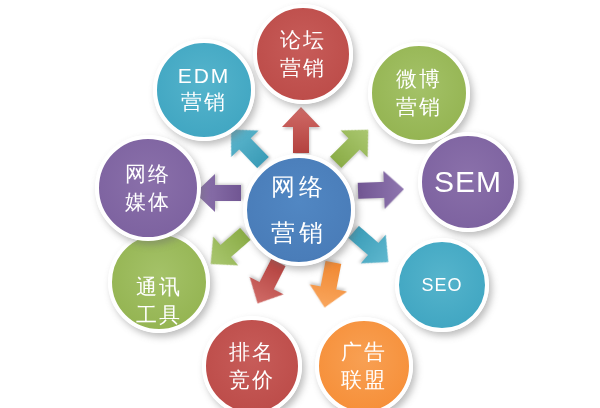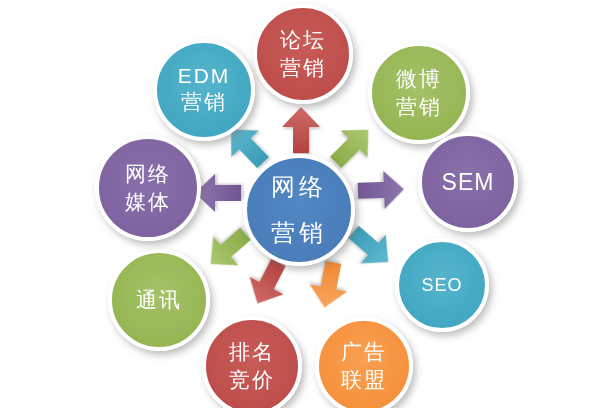--- a/index.html
+++ b/index.html
@@ -24,25 +24,25 @@
   .c-orange{background:radial-gradient(circle at 50% 42%, #f8a053 0%, #f68e37 85%);}
 
   .node-center{
     left:243px;top:154px;width:112px;height:112px;z-index:3;
     background:radial-gradient(circle at 50% 42%, #5187c3 0%, #4a7db9 72%, #3a6ba3 97%);
     font-size:24px;letter-spacing:4px;gap:14px;
   }
   .sat{font-size:21px;letter-spacing:2px;gap:0;}
   .node-forum{left:253px;top:4px;  width:100px;height:100px;}
   .node-weibo{left:368px;top:42px; width:102px;height:102px;align-items:center;}
-  .node-sem  {left:418px;top:132px;width:100px;height:100px;font-size:23px;letter-spacing:1px;}
+  .node-sem  {left:418px;top:132px;width:100px;height:100px;font-size:30px;letter-spacing:1px;}
   .node-seo  {left:395px;top:238px;width:94px; height:94px; font-size:18px;letter-spacing:1px;}
   .node-ad   {left:315px;top:317px;width:98px; height:98px;}
   .node-bid  {left:202px;top:316px;width:100px;height:100px;}
-  .node-comm {left:108px;top:249px;width:102px;height:102px;}
+  .node-comm {left:108px;top:231px;width:102px;height:102px;justify-content:flex-end;}
   .node-media{left:95px; top:135px;width:106px;height:106px;}
   .node-edm  {left:153px;top:39px; width:102px;height:102px;}
 
   
   .arrow{position:absolute;width:38px;height:46px;z-index:1;
          filter:drop-shadow(1px 2px 1.5px rgba(0,0,0,.22));}
   .a-forum{left:282px;top:107px;transform:rotate(0deg);}
   .a-edm  {left:228px;top:123px;transform:rotate(-44deg);}
   .a-weibo{left:333px;top:123px;transform:rotate(45deg);}
   .a-media{left:199px;top:170px;transform:rotate(-90deg);}
@@ -134,20 +134,21 @@
   <div class="node sat c-orange node-ad">
     <span class="line">广告</span>
     <span class="line">联盟</span>
   </div>
   <div class="node sat c-red node-bid">
     <span class="line">排名</span>
     <span class="line">竞价</span>
   </div>
   <div class="node sat c-green node-comm">
     <span class="line">通讯</span>
+    <span class="line">工具</span>
   </div>
   <div class="node sat c-purple node-media">
     <span class="line">网络</span>
     <span class="line">媒体</span>
   </div>
   <div class="node sat c-teal node-edm">
     <span class="line">EDM</span>
     <span class="line">营销</span>
   </div>
 

